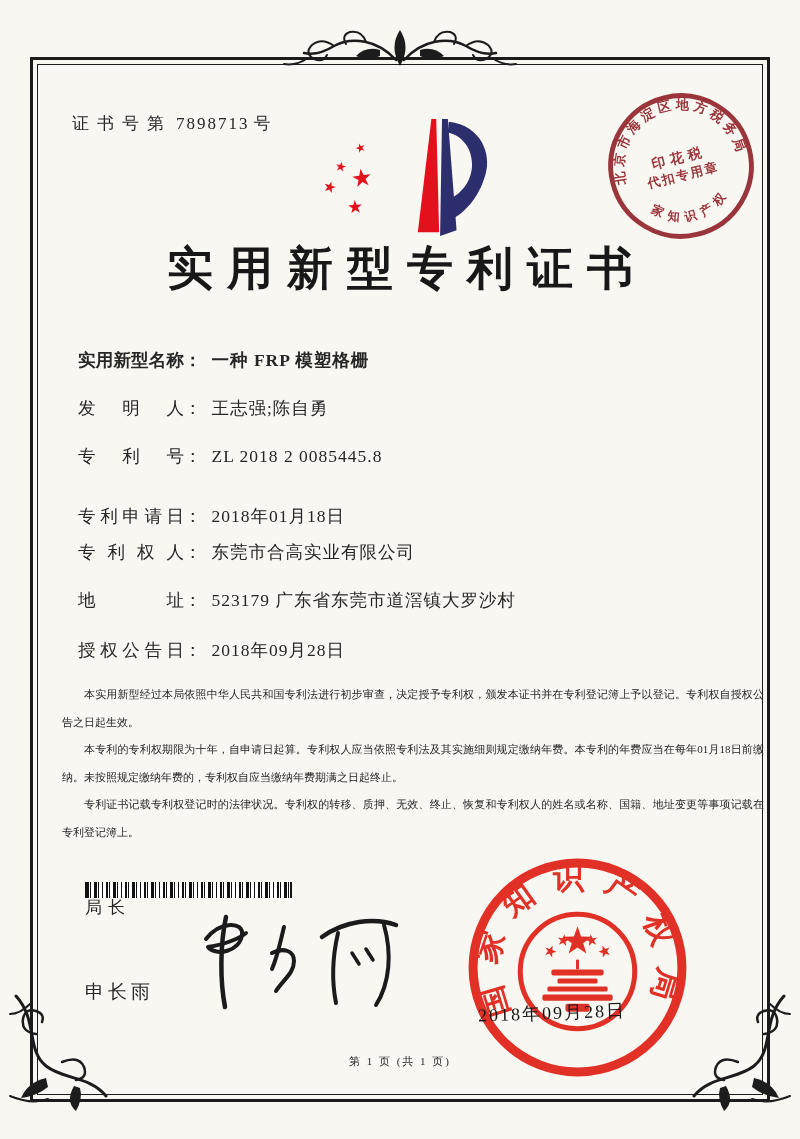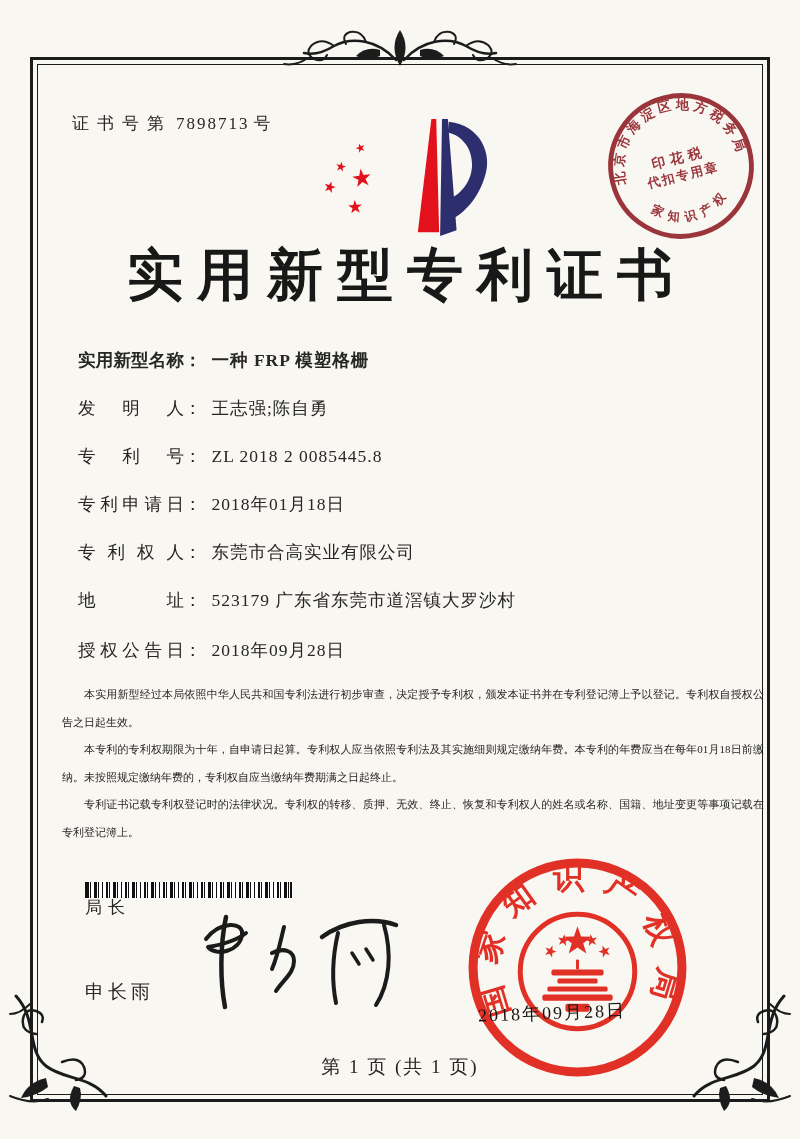--- a/index.html
+++ b/index.html
@@ -23,21 +23,21 @@
   .orn-fill{fill:var(--frame,#1c1c1c);stroke:none;}
   
   .cert-no{position:absolute;left:72px;top:112px;font-size:17px;}
   .cert-no .pre{letter-spacing:8px;}
   .cert-no .num{letter-spacing:2px;padding:0 4px;}
   .cert-no .suf{letter-spacing:2px;}
   .logo{position:absolute;left:295px;top:116px;width:210px;height:122px;}
   .logo .star{position:absolute;color:var(--logo_red,#e2111c);line-height:1;}
   .title{
     position:absolute;left:0;right:0;top:238px;text-align:center;
-    font-size:56px;font-weight:bold;letter-spacing:14px;text-indent:14px;color:#181818;
+    font-size:46px;font-weight:bold;letter-spacing:14px;text-indent:14px;color:#181818;
   }
   
   .tax-stamp{position:absolute;left:598px;top:83px;width:166px;height:166px;opacity:.88;transform:rotate(-14deg);}
   .stamp-stroke{stroke:var(--stamp_maroon,#8e1b22);fill:none;}
   .stamp-text{fill:var(--stamp_maroon,#8e1b22);font-family:"Liberation Serif","DejaVu Serif",serif;font-weight:bold;}
   
   .frow{position:absolute;left:78px;font-size:17.5px;white-space:nowrap;}
   .flabel{display:inline-block;width:106px;text-align:justify;text-align-last:justify;vertical-align:bottom;}
   .fcolon{margin-right:10px;}
   .fval{letter-spacing:1px;}
@@ -63,21 +63,21 @@
   
   .seal{position:absolute;left:455px;top:845px;width:245px;height:245px;opacity:.93;}
   .seal-stroke{stroke:var(--seal_red,#e02318);fill:none;}
   .seal-fill{fill:var(--seal_red,#e02318);stroke:none;}
   .seal-text{fill:var(--seal_red,#e02318);font-family:"Liberation Serif","DejaVu Serif",serif;font-weight:bold;}
   .seal-date{
     position:absolute;left:478px;top:1001px;font-size:18px;letter-spacing:2px;
     color:#141414;transform:rotate(-2deg);z-index:5;
   }
   
-  .footer-page{position:absolute;left:0;right:0;top:1054px;text-align:center;font-size:19px;letter-spacing:2px;}
+  .footer-page{position:absolute;left:0;right:0;top:1054px;text-align:center;font-size:11px;letter-spacing:2px;}
 </style>
 </head>
 <body>
 
 <div class="page">
 
   <div class="frame-outer"></div>
   <div class="frame-inner"></div>
 
   <svg class="ornament" style="left:280px;top:16px;" width="240" height="72" viewBox="0 0 240 72">
@@ -155,21 +155,21 @@
 
   <div class="frow" style="top:348px;font-weight:bold;">
     <span class="flabel">实用新型名称</span><span class="fcolon">：</span><span class="fval">一种 FRP 模塑格栅</span>
   </div>
   <div class="frow" style="top:396px;">
     <span class="flabel">发明人</span><span class="fcolon">：</span><span class="fval">王志强;陈自勇</span>
   </div>
   <div class="frow" style="top:444px;">
     <span class="flabel">专利号</span><span class="fcolon">：</span><span class="fval">ZL 2018 2 0085445.8</span>
   </div>
-  <div class="frow" style="top:492px;">
+  <div class="frow" style="top:504px;">
     <span class="flabel">专利申请日</span><span class="fcolon">：</span><span class="fval">2018年01月18日</span>
   </div>
   <div class="frow" style="top:540px;">
     <span class="flabel">专利权人</span><span class="fcolon">：</span><span class="fval">东莞市合高实业有限公司</span>
   </div>
   <div class="frow" style="top:588px;">
     <span class="flabel">地址</span><span class="fcolon">：</span><span class="fval">523179 广东省东莞市道滘镇大罗沙村</span>
   </div>
   <div class="frow" style="top:638px;">
     <span class="flabel">授权公告日</span><span class="fcolon">：</span><span class="fval">2018年09月28日</span>

